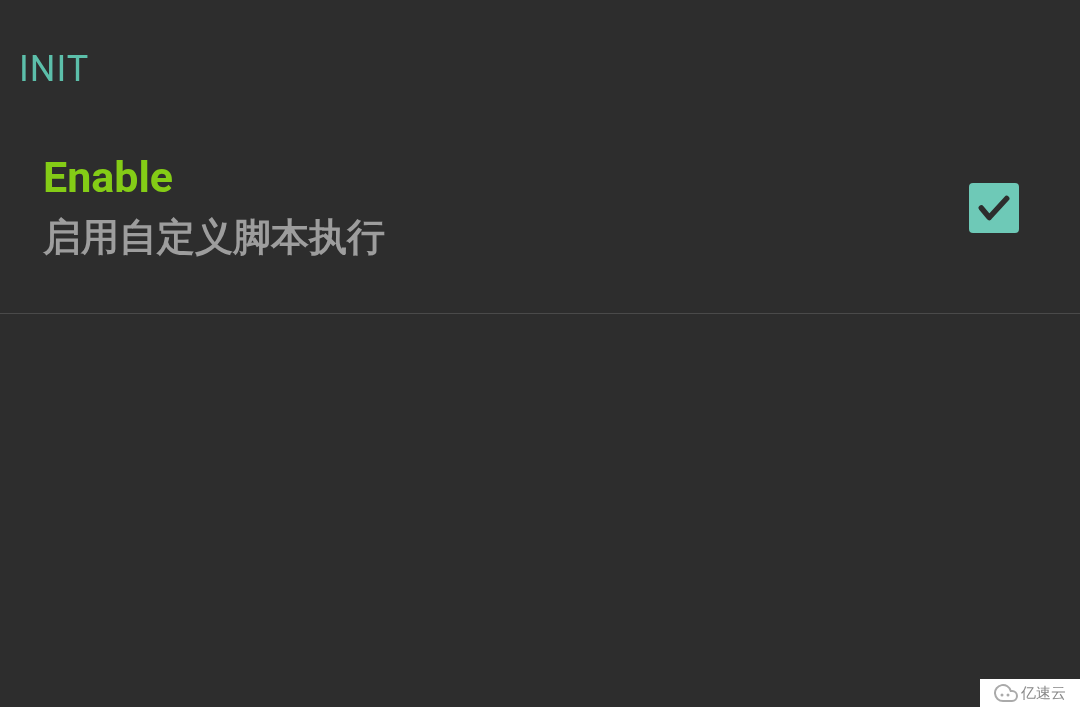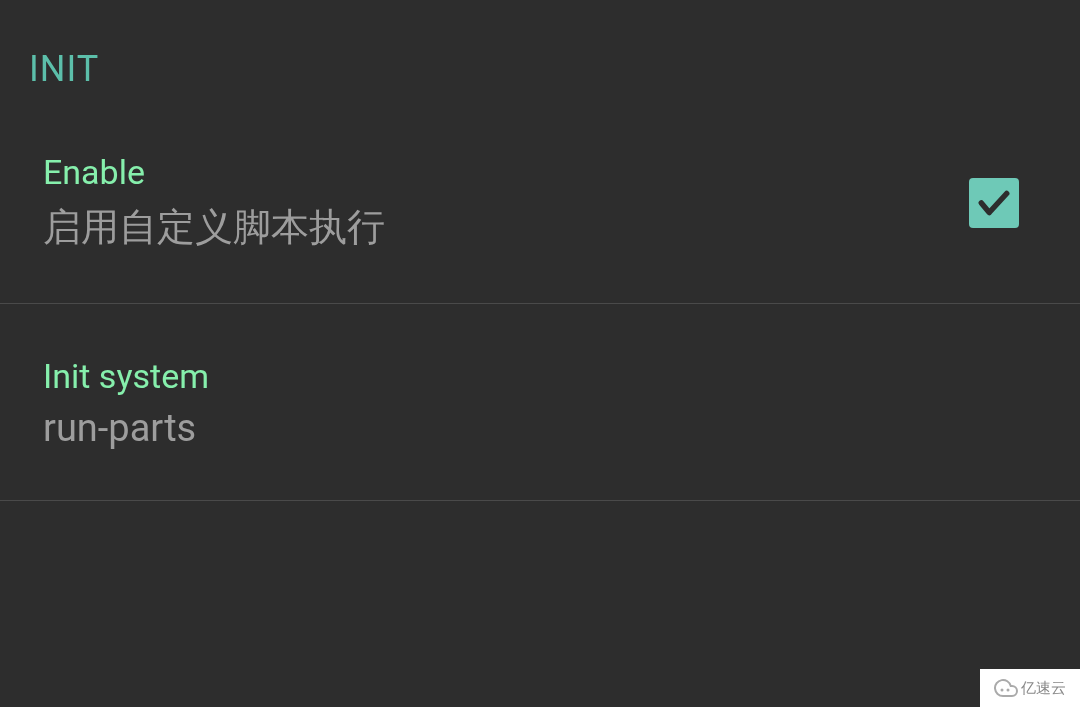--- a/index.html
+++ b/index.html
@@ -15,21 +15,21 @@
       overflow: hidden;
       position: relative;
     }
     .container {
       padding-top: 48px;
     }
     .section-header {
       color: #5cbfaa;
       font-size: 36px;
       font-weight: 400;
-      padding-left: 29px;
+      padding-left: 19px;
       letter-spacing: 1px;
       margin-bottom: 62px;
     }
     .setting-row {
       display: flex;
       align-items: center;
       justify-content: space-between;
       padding: 0 43px;
       cursor: pointer;
       padding-bottom: 50px;
@@ -37,50 +37,50 @@
     .setting-row:not(:last-child) {
       border-bottom: 1px solid #4a4a4a;
     }
     .setting-row.with-border + .setting-row {
       padding-top: 52px;
     }
     .setting-text {
       flex: 1;
     }
     .setting-title {
-      color: #86efac;
-      font-size: 34px;
-      font-weight: 400;
+      color: #84cc16;
+      font-size: 43px;
+      font-weight: 700;
       margin-bottom: 10px;
     }
     .setting-subtitle {
       color: #9d9d9d;
       font-size: 38px;
-      font-weight: 400;
+      font-weight: 700;
     }
     .checkbox {
       width: 50px;
       height: 50px;
       background-color: #6ec9b7;
       border-radius: 4px;
       display: flex;
       align-items: center;
       justify-content: center;
       margin-right: 18px;
     }
     .checkbox svg {
       width: 38px;
       height: 38px;
     }
     .watermark {
       position: absolute;
       bottom: 0;
       right: 0;
       width: 100px;
-      height: 38px;
+      height: 28px;
       background-color: #ffffff;
       display: flex;
       align-items: center;
       justify-content: center;
       gap: 3px;
     }
     .watermark-icon {
       width: 24px;
       height: 24px;
     }
@@ -101,26 +101,20 @@
       <div class="setting-title">Enable</div>
       <div class="setting-subtitle">启用自定义脚本执行</div>
     </div>
     <div class="checkbox">
       <svg viewBox="0 0 24 24" fill="none" stroke="#2d2d2d" stroke-width="3.5" stroke-linecap="round" stroke-linejoin="round">
         <polyline points="4 12 9 18 20 6"></polyline>
       </svg>
     </div>
   </div>
 
-  <div class="setting-row with-border">
-    <div class="setting-text">
-      <div class="setting-title">Init system</div>
-      <div class="setting-subtitle">run-parts</div>
-    </div>
-  </div>
 
   <div class="setting-row">
     <div class="setting-text">
     </div>
   </div>
 </div>
 
 <div class="watermark">
   <svg class="watermark-icon" viewBox="0 0 24 24" fill="none" stroke="#aaa" stroke-width="2">
     <path d="M18 10h-1.26A8 8 0 1 0 9 20h9a5 5 0 0 0 0-10z"></path>

